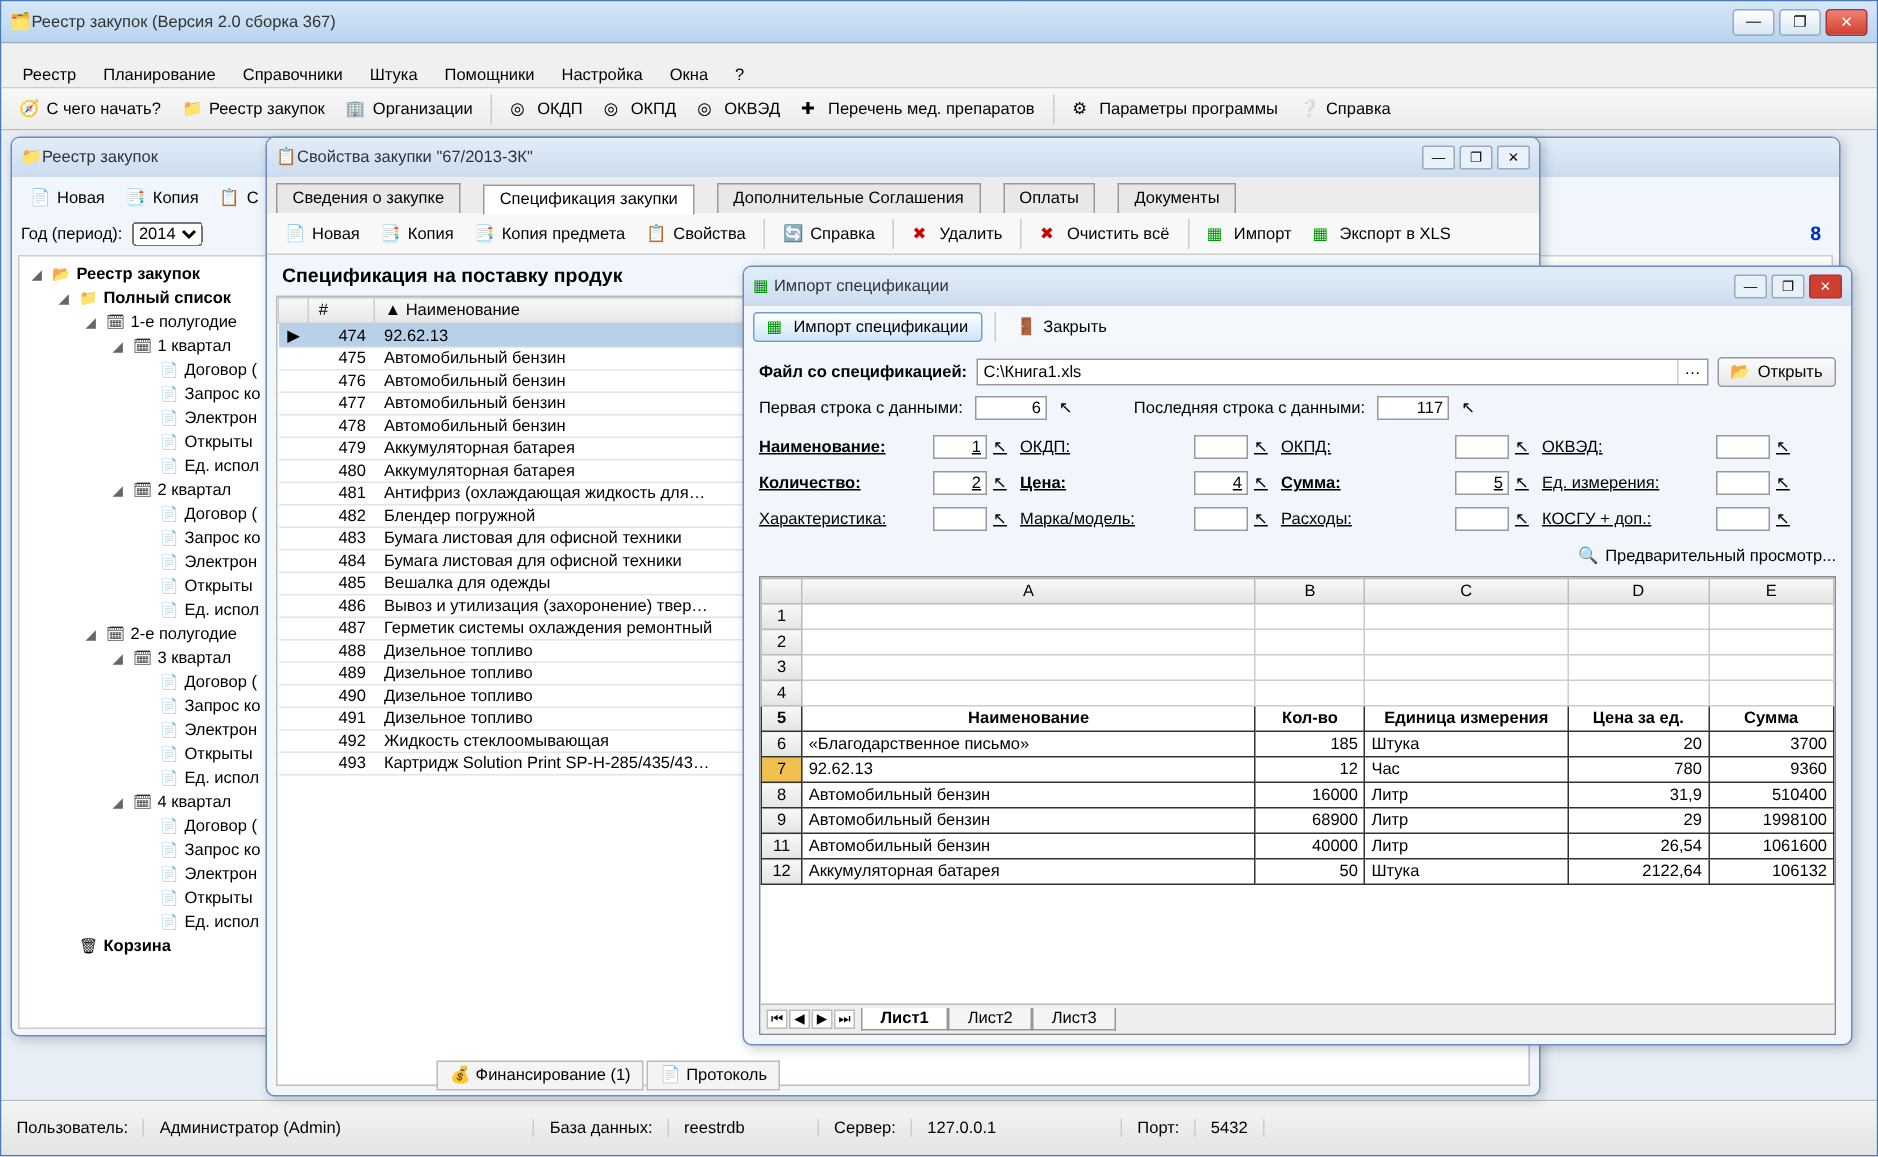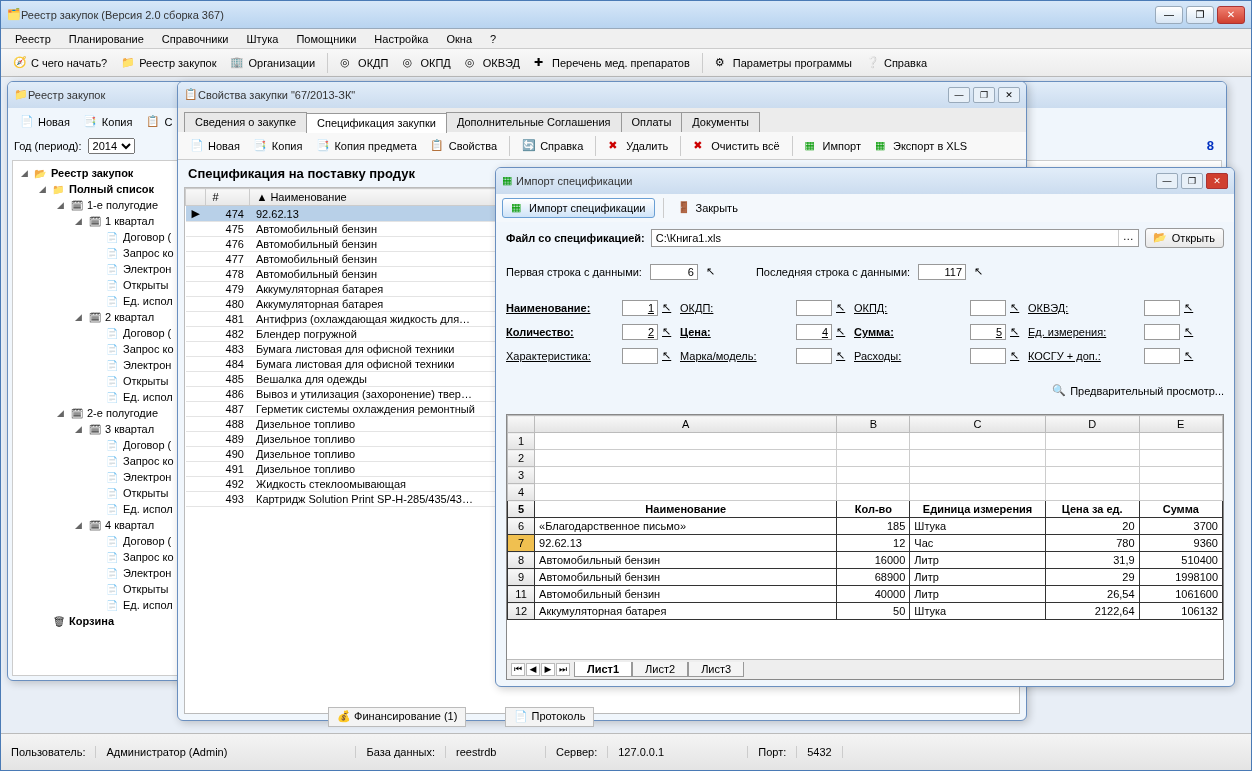--- a/index.html
+++ b/index.html
@@ -6,21 +6,21 @@
 body { background: #d4e5f7; overflow: hidden; width: 1252px; height: 771px; position: relative; }
 
 
 .main-window { position: absolute; top: 0; left: 0; width: 1252px; height: 771px; border: 1px solid #4a7ab5; background: #fff; display: flex; flex-direction: column; }
 .titlebar { height: 28px; background: linear-gradient(#d7e7f8, #b8d4f0); display: flex; align-items: center; padding: 0 6px; border-bottom: 1px solid #9ab; }
 .titlebar .title { flex: 1; color: #333; }
 .win-btns { display: flex; gap: 3px; }
 .win-btn { width: 28px; height: 18px; border: 1px solid #9ab; border-radius: 3px; background: linear-gradient(#fff,#d8e6f4); display: flex; align-items: center; justify-content: center; font-size: 10px; cursor: pointer; }
 .win-btn.close { background: linear-gradient(#f08070,#d04030); color: #fff; border-color: #a33; }
 
-.menubar { height: 20px; background: #f0f0f0; display: flex; align-items: center; padding: 0 6px; gap: 2px; border-bottom: 1px solid #ccc; }
+.menubar { height: 30px; background: #f0f0f0; display: flex; align-items: flex-end; padding: 0 6px; gap: 2px; border-bottom: 1px solid #ccc; }
 .menubar span { padding: 2px 8px; cursor: pointer; }
 
 .toolbar { height: 28px; background: linear-gradient(#f8f8f8,#ececec); display: flex; align-items: center; padding: 0 6px; gap: 2px; border-bottom: 1px solid #bbb; }
 .tb-btn { display: flex; align-items: center; padding: 2px 6px; gap: 4px; cursor: pointer; border-radius: 3px; }
 .tb-sep { width: 1px; height: 20px; background: #ccc; margin: 0 4px; }
 
 .client { flex: 1; position: relative; background: #e8eef6; }
 
 
 .inner-window { position: absolute; background: #f0f6fc; border: 1px solid #6a8fbf; border-radius: 6px; box-shadow: 2px 2px 8px rgba(0,0,0,.2); display: flex; flex-direction: column; }
@@ -37,38 +37,38 @@
 .year-row select { font-size: 11px; }
 .tree { flex: 1; overflow: hidden; padding: 4px; background: #fff; border: 1px solid #ccc; margin: 2px; }
 .tree-node { padding: 1px 0 1px 4px; white-space: nowrap; cursor: pointer; display: flex; align-items: center; gap: 3px; }
 .tree-children { padding-left: 18px; }
 .tree-toggle { width: 10px; font-size: 9px; color: #666; }
 .tree-icon { width: 14px; height: 14px; display: inline-flex; align-items: center; justify-content: center; font-size: 10px; }
 .count-cell { position: absolute; right: 12px; top: 56px; color: #0030c0; font-weight: bold; font-size: 13px; }
 
 
 .props-window { top: 4px; left: 176px; width: 850px; height: 640px; }
-.tabs { display: flex; height: 24px; background: #ececec; padding-left: 6px; padding-top: 4px; gap: 0; }
+.tabs { display: flex; height: 24px; background: #ececec; padding-left: 6px; padding-top: 4px; gap: 16px; }
 .tab { padding: 3px 10px; border: 1px solid #999; border-bottom: none; background: #e8e8e8; cursor: pointer; margin-right: -1px; }
 .tab.active { background: #fff; font-weight: normal; position: relative; top: 1px; }
 .props-tb { height: 28px; display: flex; align-items: center; gap: 2px; padding: 0 6px; border-bottom: 1px solid #ccc; background: #f8f8f8; }
 .spec-title { padding: 6px 10px; font-weight: bold; font-size: 13px; }
 .spec-grid { flex: 1; border: 1px solid #bbb; margin: 0 6px 6px 6px; background: #fff; overflow: hidden; }
 .spec-grid table { width: 100%; border-collapse: collapse; }
 .spec-grid th { background: linear-gradient(#f8f8f8,#e8e8e8); border: 1px solid #ccc; padding: 2px 6px; text-align: left; font-weight: normal; }
 .spec-grid td { border-bottom: 1px solid #e4e4e4; padding: 1px 6px; }
 .spec-grid tr.sel td { background: #b8d0e8; }
 .spec-grid td.num { text-align: right; }
 .bottom-tabs { position: absolute; bottom: 6px; left: 290px; display: flex; gap: 2px; }
-.bottom-tab { padding: 2px 8px; border: 1px solid #bbb; background: #f4f4f4; cursor: pointer; margin-left: 37px; }
+.bottom-tab { padding: 2px 8px; border: 1px solid #bbb; background: #f4f4f4; cursor: pointer; }
 
 
 .import-window { top: 90px; left: 494px; width: 740px; height: 520px; z-index: 10; }
 .import-tb { height: 28px; display: flex; align-items: center; gap: 4px; padding: 0 6px; background: #f4f8fc; }
-.import-body { flex: 1; padding: 6px 10px; display: flex; flex-direction: column; gap: 16px; }
+.import-body { flex: 1; padding: 6px 10px; display: flex; flex-direction: column; gap: 6px; }
 .file-row { display: flex; align-items: center; gap: 6px; }
 .file-row label { font-weight: bold; }
 .file-input { flex: 1; display: flex; border: 1px solid #999; background: #fff; }
 .file-input input { flex: 1; border: none; padding: 2px 4px; outline: none; }
 .file-input .dots { width: 20px; text-align: center; border-left: 1px solid #ccc; cursor: pointer; }
 .btn { padding: 2px 8px; border: 1px solid #999; background: linear-gradient(#fcfcfc,#e8e8e8); cursor: pointer; display: flex; align-items: center; gap: 4px; border-radius: 3px; }
 .col-row { display: flex; align-items: center; gap: 8px; }
 .col-row label { min-width: 100px; }
 .col-row .small-input { width: 48px; border: 1px solid #999; text-align: right; padding: 1px 3px; }
 .col-group { display: flex; flex-wrap: wrap; gap: 8px 4px; padding: 4px 0; text-decoration: underline; }

